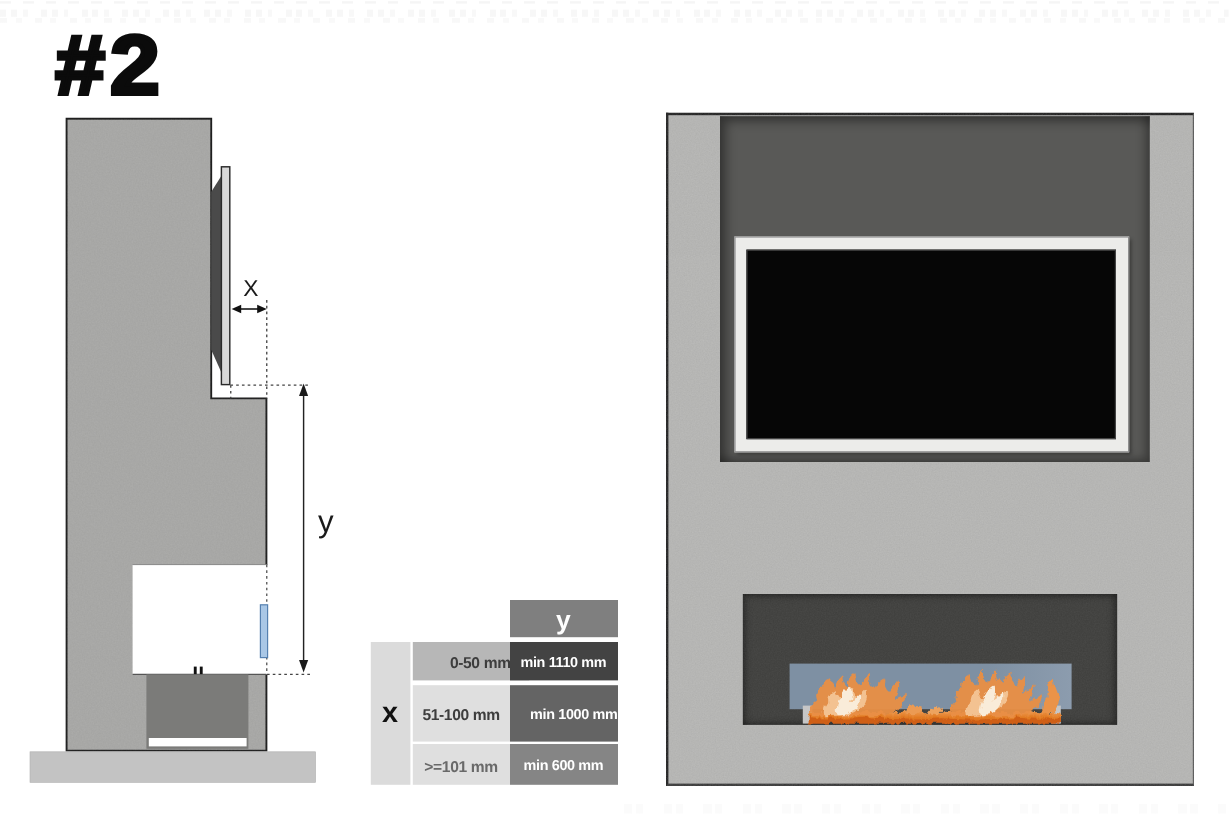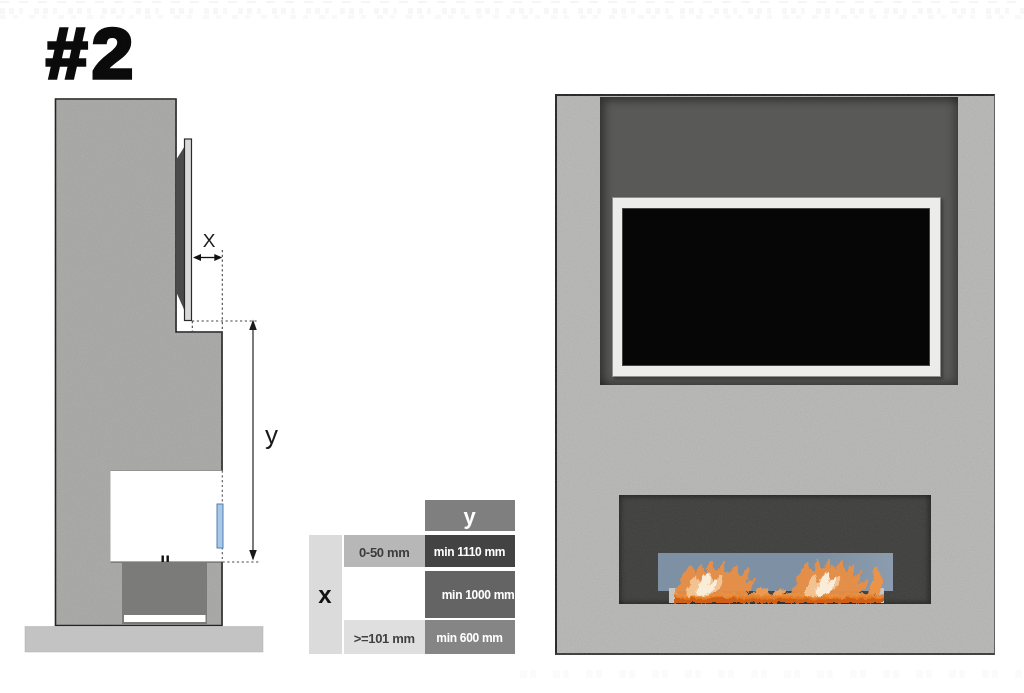--- a/index.html
+++ b/index.html
@@ -93,28 +93,29 @@
 <div class="abs" style="left:300px;top:495px;width:230px;height:165px;filter:grayscale(1);">
 
   <div class="abs" style="left:124.5px;top:4.5px;width:90px;height:31px;background:#7f7f7f;"></div>
 
   <div class="abs" style="left:124.5px;top:7px;width:90px;height:31px;color:#fff;font-size:22px;font-weight:700;text-align:center;line-height:29px;">y</div>
 
   <div class="abs" style="left:8.5px;top:39.5px;width:33px;height:119.5px;background:#dbdbdb;"></div>
 
   <div class="abs" style="left:8.5px;top:86px;width:33px;height:30px;color:#111;font-size:24px;font-weight:700;text-align:center;">x</div>
 
-  <div class="abs" style="left:44px;top:39.5px;width:80.5px;height:32.5px;background:#fca5a5;color:#3d3d3d;font-size:13px;font-weight:700;letter-spacing:-0.3px;text-align:center;line-height:35px;">0-50 mm</div>
+  <div class="abs" style="left:44px;top:39.5px;width:80.5px;height:32.5px;background:#fca5a5;color:#3d3d3d;font-size:13px;font-weight:700;letter-spacing:-0.3px;text-align:center;line-height:35px;padding-left:16px;">0-50 mm</div>
 
   <div class="abs" style="left:124.5px;top:39.5px;width:90px;height:32.5px;background:#a21caf;color:#fff;font-size:12px;font-weight:700;letter-spacing:-0.3px;text-align:center;line-height:35px;">min 1110 mm</div>
 
+  <div class="abs" style="left:44px;top:75.5px;width:80.5px;height:47px;background:#dfdfdf;color:#3d3d3d;font-size:13px;font-weight:700;letter-spacing:-0.3px;text-align:center;line-height:49px;">51-100 mm</div>
 
   <div class="abs" style="left:124.5px;top:75.5px;width:90px;height:47px;background:#15803d;color:#fff;font-size:12px;font-weight:700;letter-spacing:-0.3px;text-align:right;line-height:49px;">min 1000 mm</div>
 
-  <div class="abs" style="left:44px;top:125px;width:80.5px;height:34px;background:#dfdfdf;color:#be185d;font-size:13px;font-weight:700;letter-spacing:-0.3px;text-align:center;line-height:37px;">&gt;=101 mm</div>
+  <div class="abs" style="left:44px;top:125px;width:80.5px;height:34px;background:#dfdfdf;color:#a16207;font-size:13px;font-weight:700;letter-spacing:-0.3px;text-align:center;line-height:37px;">&gt;=101 mm</div>
 
   <div class="abs" style="left:124.5px;top:125px;width:90px;height:34px;background:#858585;color:#fff;font-size:12px;font-weight:700;letter-spacing:-0.3px;text-align:center;line-height:37px;">min 600 mm</div>
 </div>
 
 <div class="abs" style="left:555px;top:93.5px;width:440px;height:561px;background:#b5b5b3;border-top:2px solid #1a1a1a;border-left:2px solid #1a1a1a;border-right:1px solid #555;border-bottom:2px solid #333;box-sizing:border-box;"></div>
 
 <svg class="abs" style="left:555px;top:93.5px;" width="440" height="561" viewBox="0 0 440 561">
   <filter id="noise">
       <feTurbulence type="fractalNoise" baseFrequency="0.9" numOctaves="2" seed="7" stitchTiles="stitch"></feTurbulence>
       <feColorMatrix type="matrix" values="0 0 0 0 0.2  0 0 0 0 0.2  0 0 0 0 0.2  0 0 0 0.55 0"></feColorMatrix>

